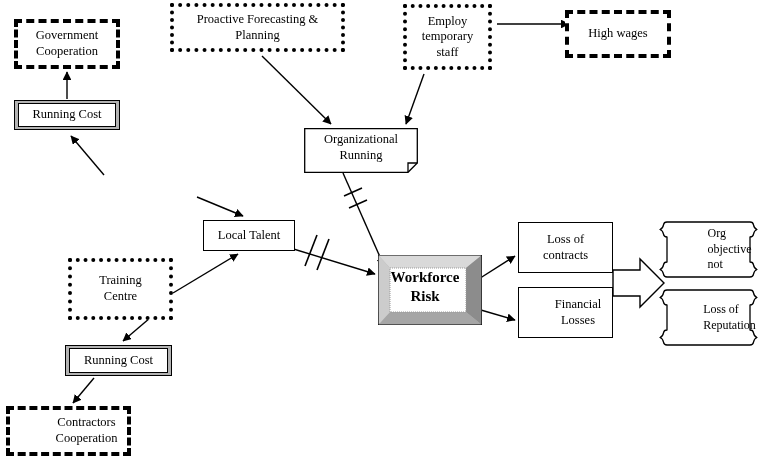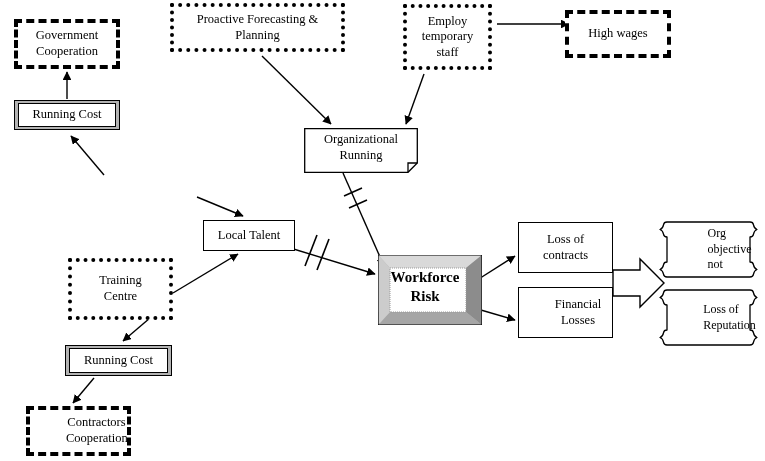--- a/index.html
+++ b/index.html
@@ -223,21 +223,21 @@
     <span class="lbl">Training
 Centre</span>
   </div>
 
   <div class="node b-triple" style="left:65px; top:345px; width:107px; height:31px;">
     <span class="inner">
         <span class="lbl">Running Cost</span>
       </span>
   </div>
 
-  <div class="node b-dash" style="left:26px; top:406px; width:105px; height:50px;padding-left:36px;">
+  <div class="node b-dash" style="left:6px; top:406px; width:125px; height:50px;padding-left:36px;">
     <span class="lbl">Contractors
 Cooperation</span>
   </div>
 
   <div class="node b-dot" style="left:170px; top:3px; width:175px; height:49px;">
     <span class="lbl">Proactive Forecasting &amp;
 Planning</span>
   </div>
 
   <div class="node b-plain" style="left:203px; top:220px; width:92px; height:31px;">

